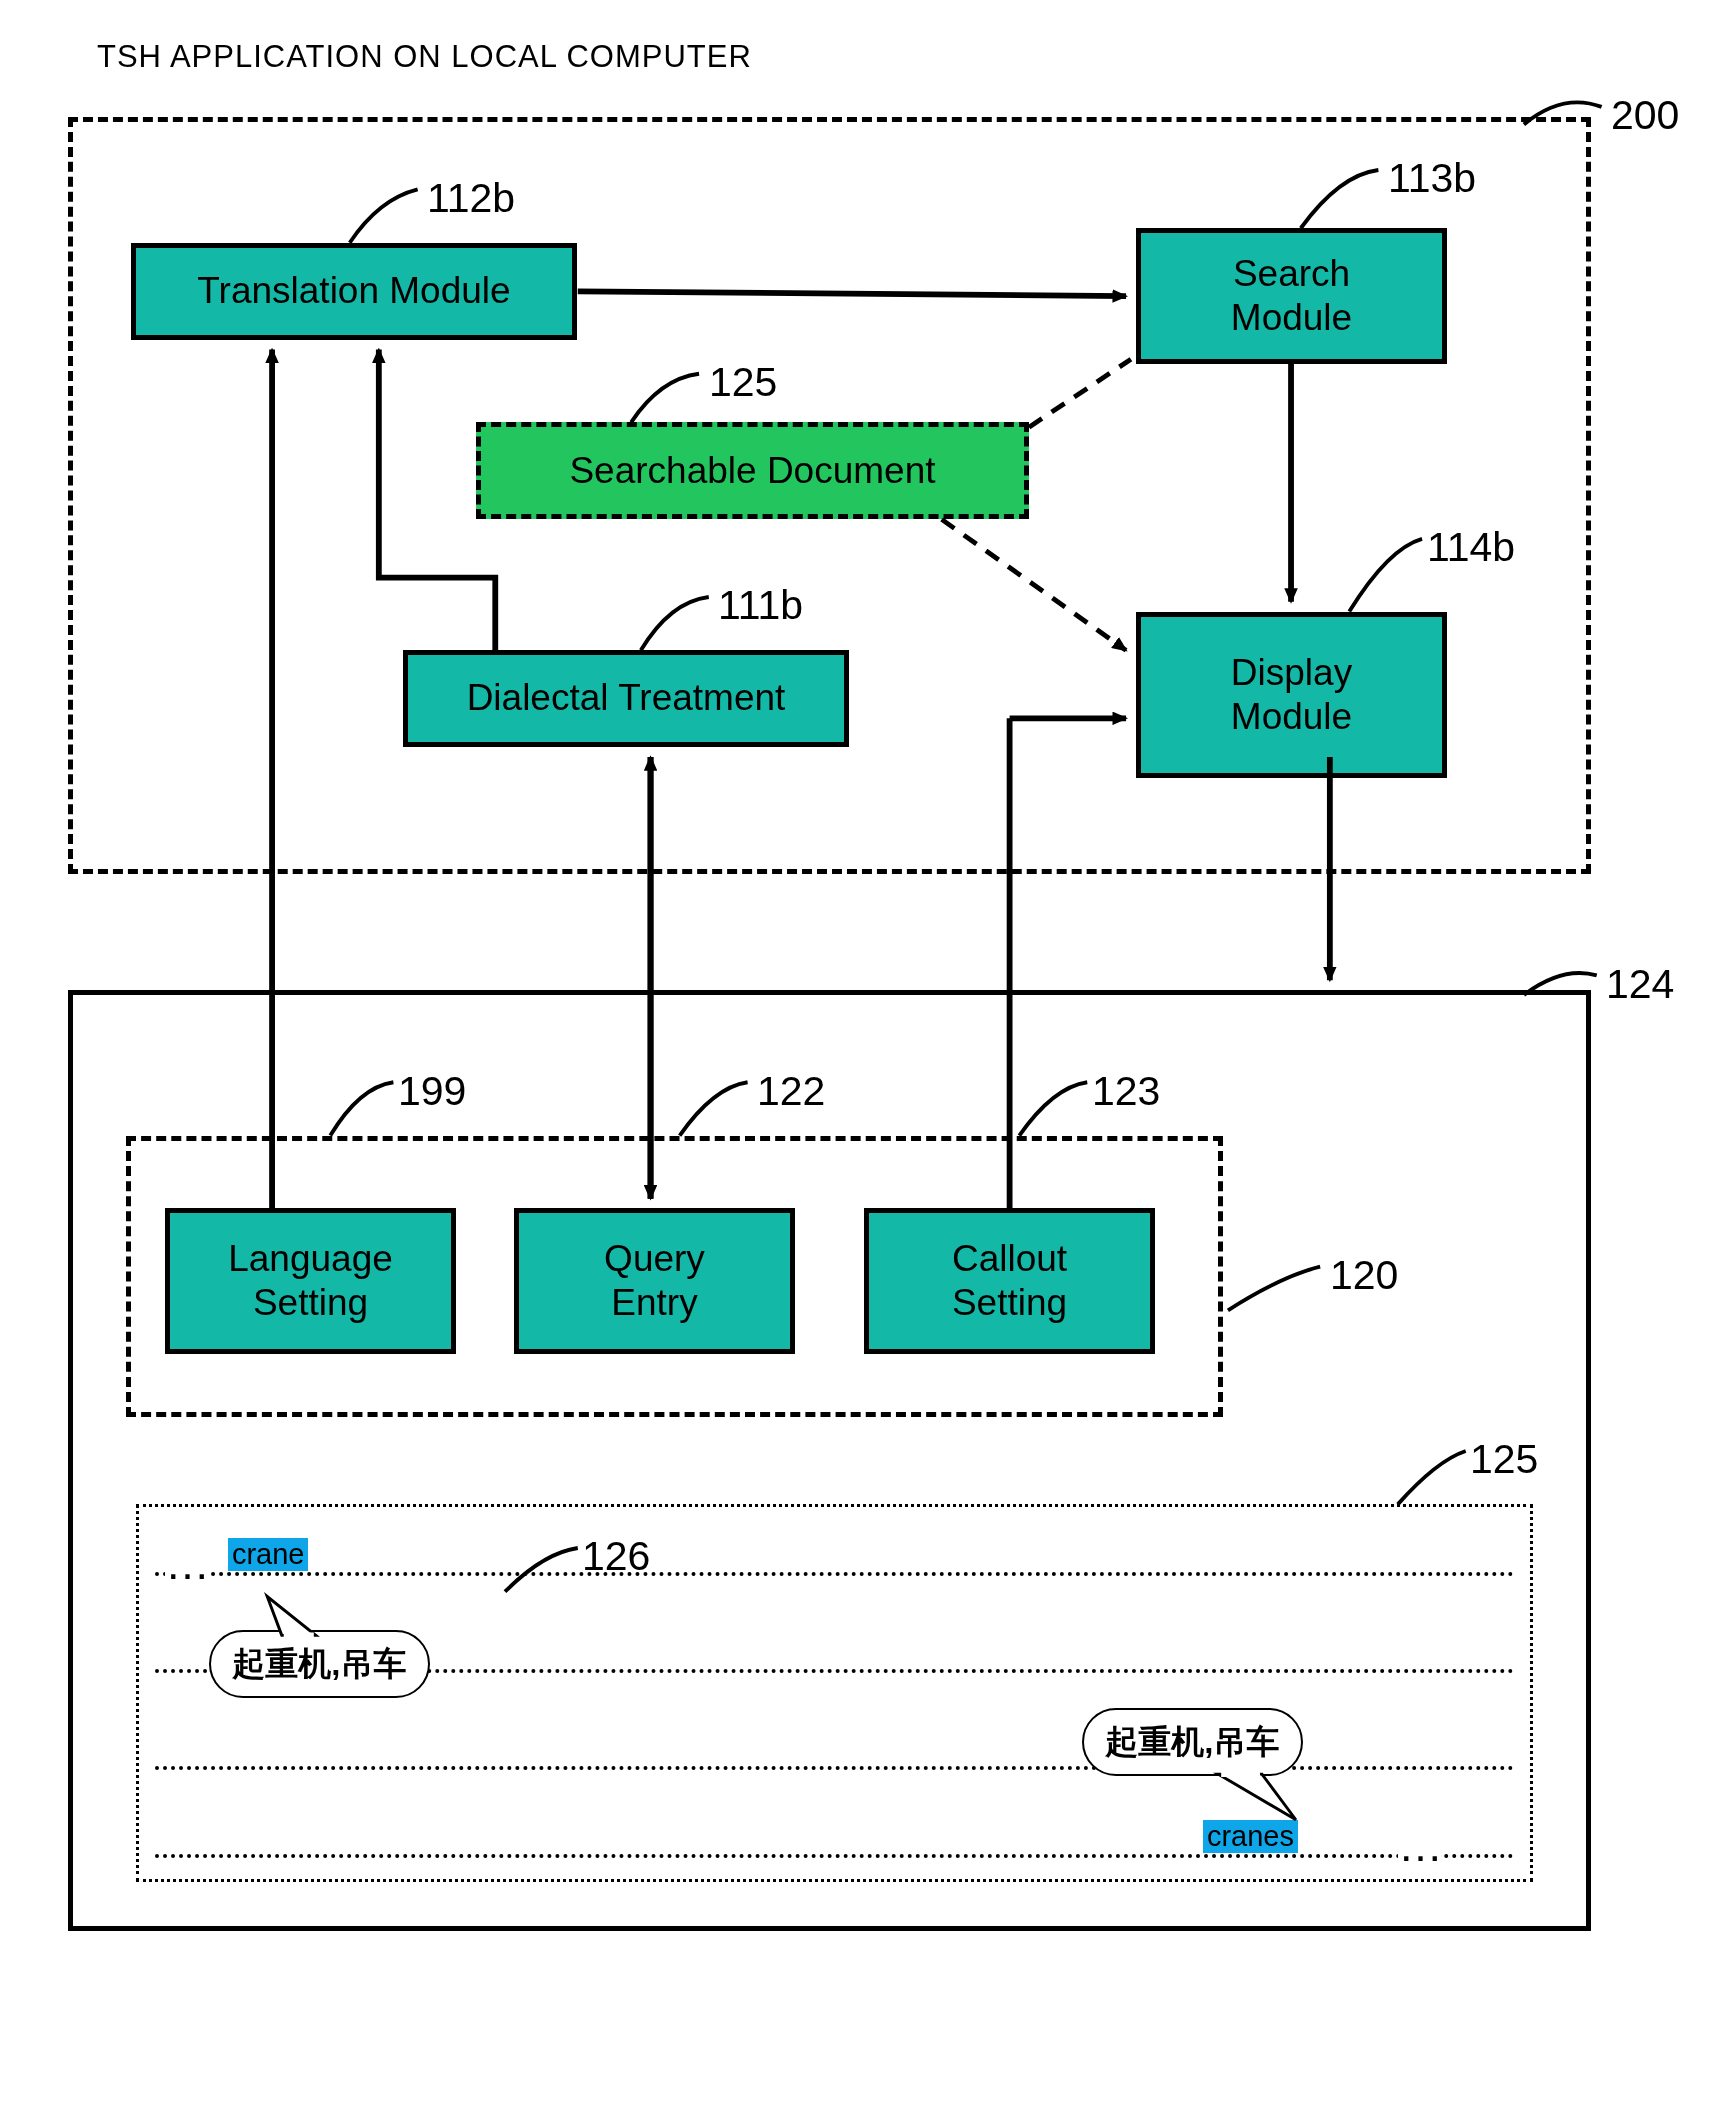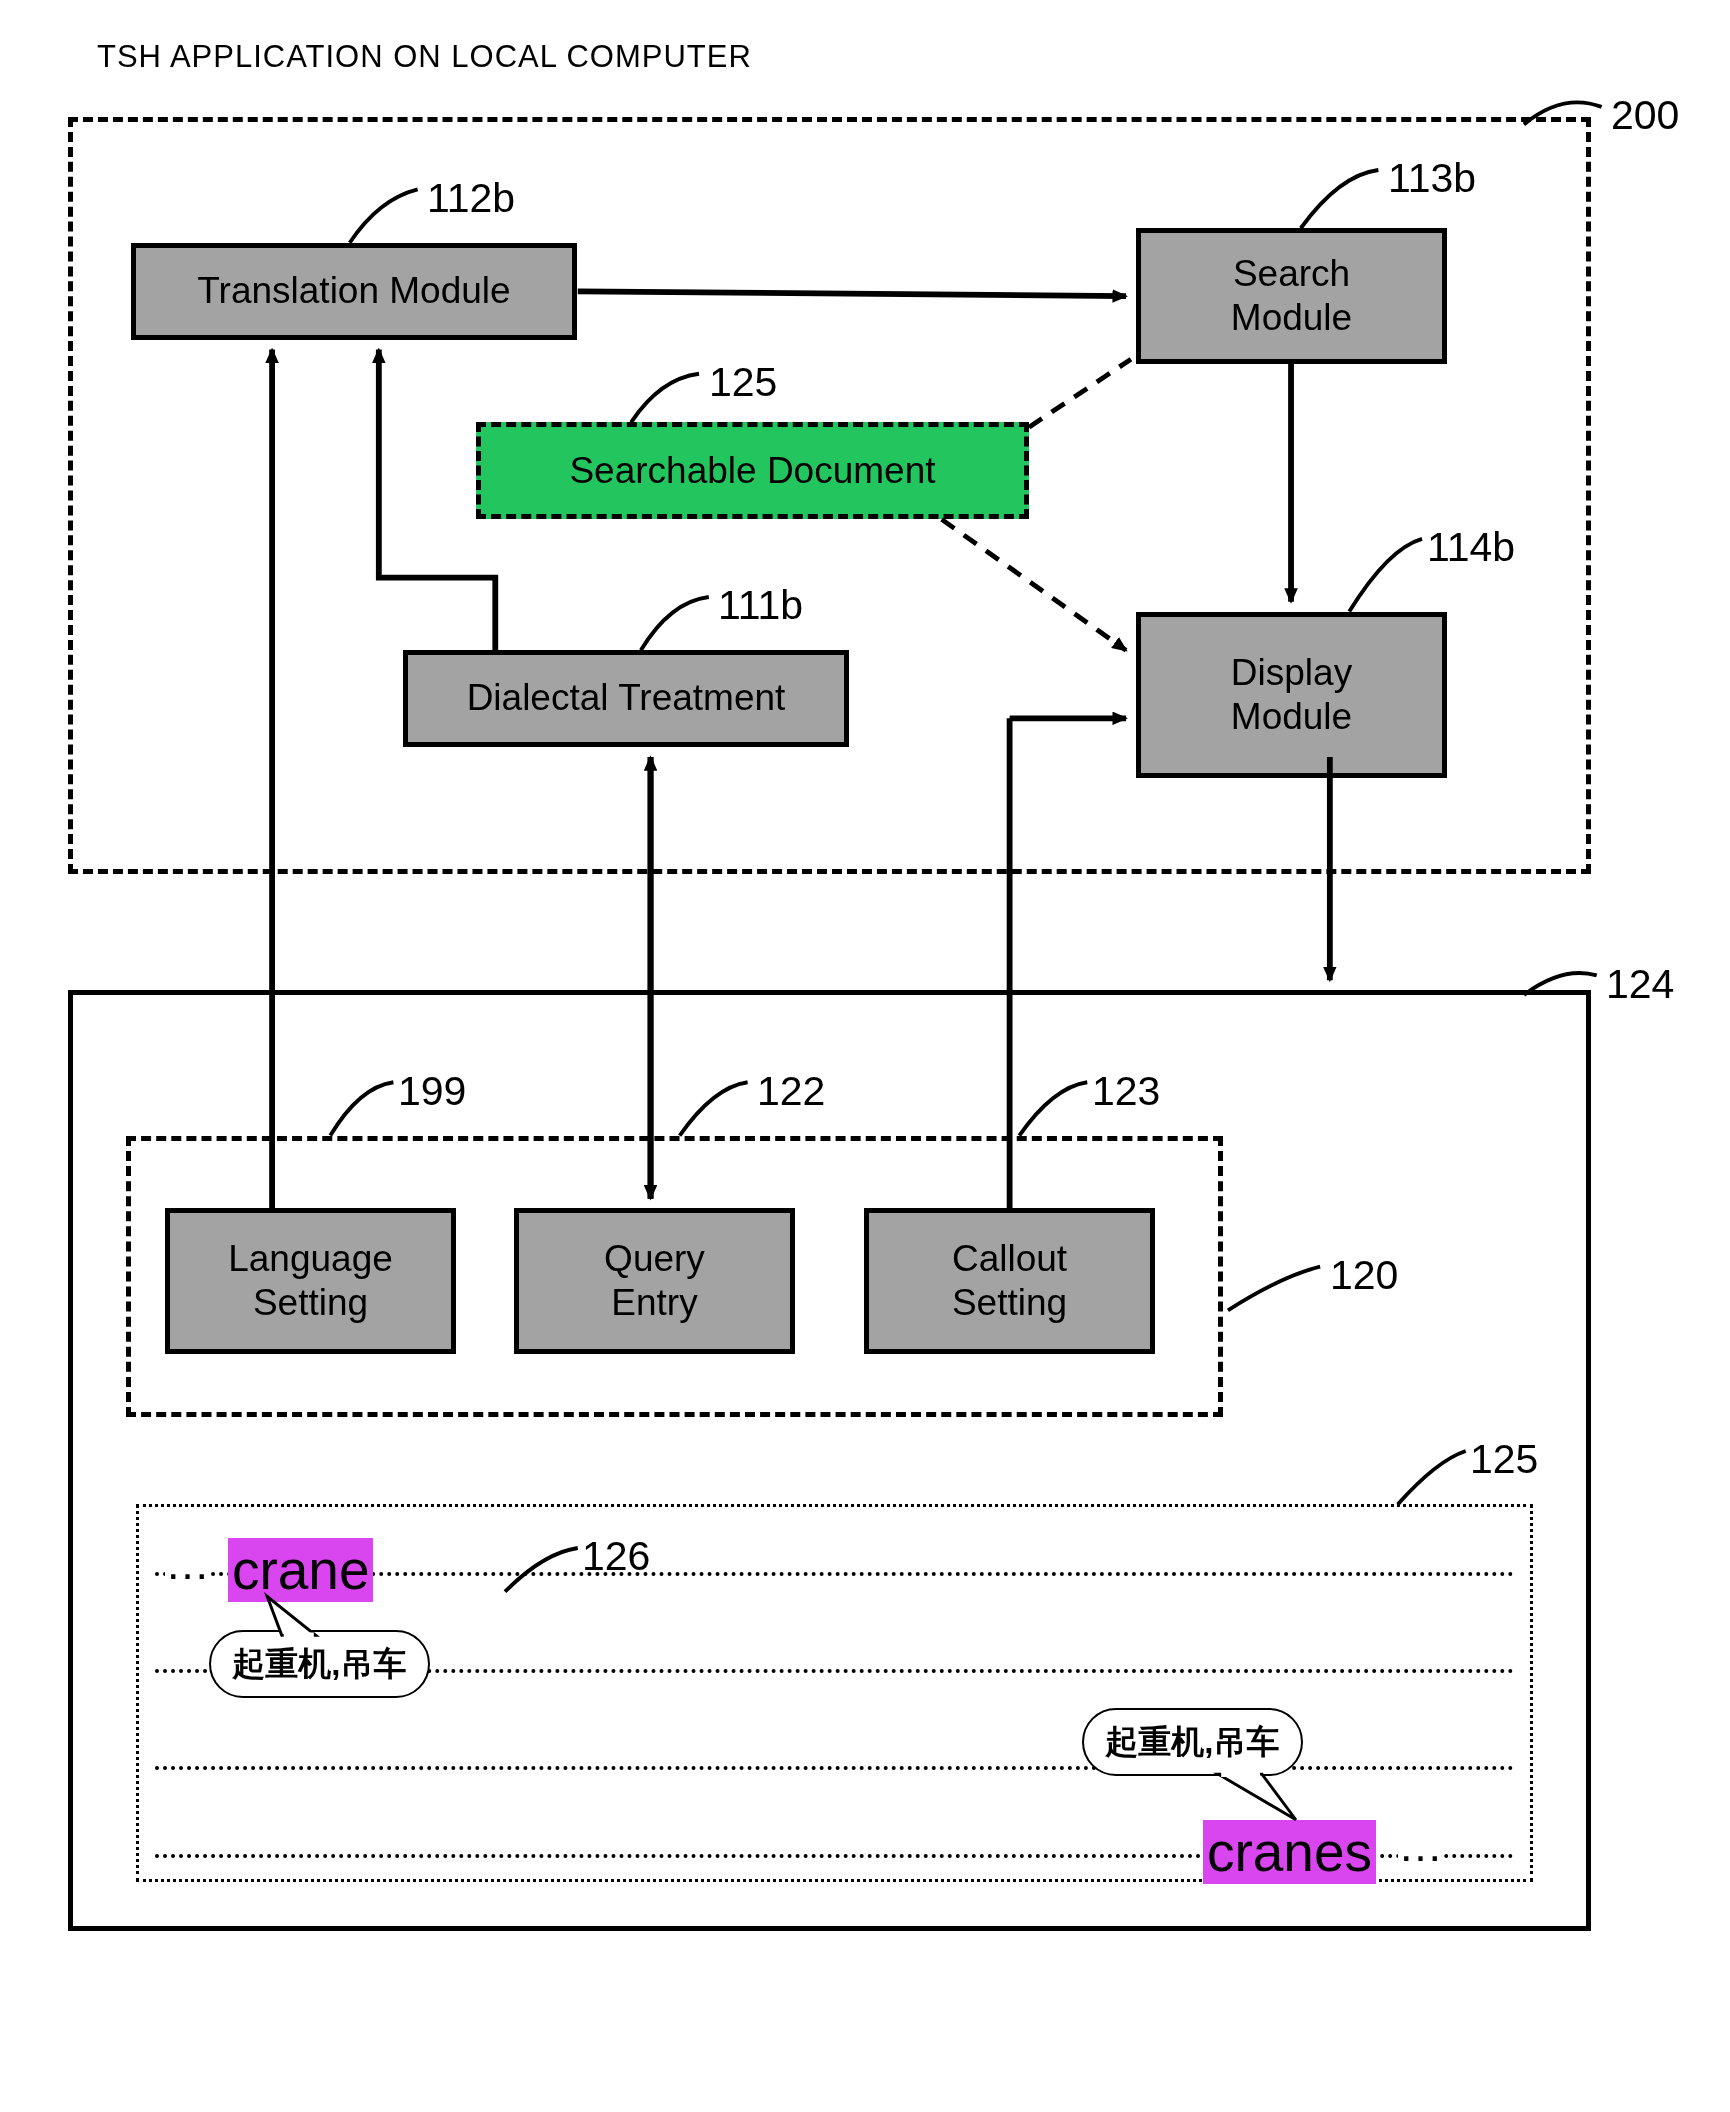--- a/index.html
+++ b/index.html
@@ -21,21 +21,21 @@
     letter-spacing: 1px;
     font-weight: 400;
   }
   .dashed-box {
     position: absolute;
     border: 5.8px dashed #000;
   }
   .solid-box {
     position: absolute;
     border: 5.8px solid #000;
-    background: #a3a3a3;
+    background: #14b8a6;
     display: flex;
     align-items: center;
     justify-content: center;
     text-align: center;
     font-size: 37px;
     line-height: 1.2;
   }
   .solid-container {
     position: absolute;
     border: 5.8px solid #000;
@@ -55,22 +55,22 @@
     position: absolute;
     border: 3.9px dotted #000;
   }
   .dotted-line {
     position: absolute;
     border-top: 4.9px dotted #000;
     height: 0;
   }
   .word {
     position: absolute;
-    font-size: 55px;
-    background: #d946ef;
+    font-size: 29px;
+    background: #0ea5e9;
     padding: 0 3.9px;
   }
   .ellipsis {
     position: absolute;
     font-size: 45px;
     background: #fff;
   }
   .bubble {
     position: absolute;
     background: #fff;

